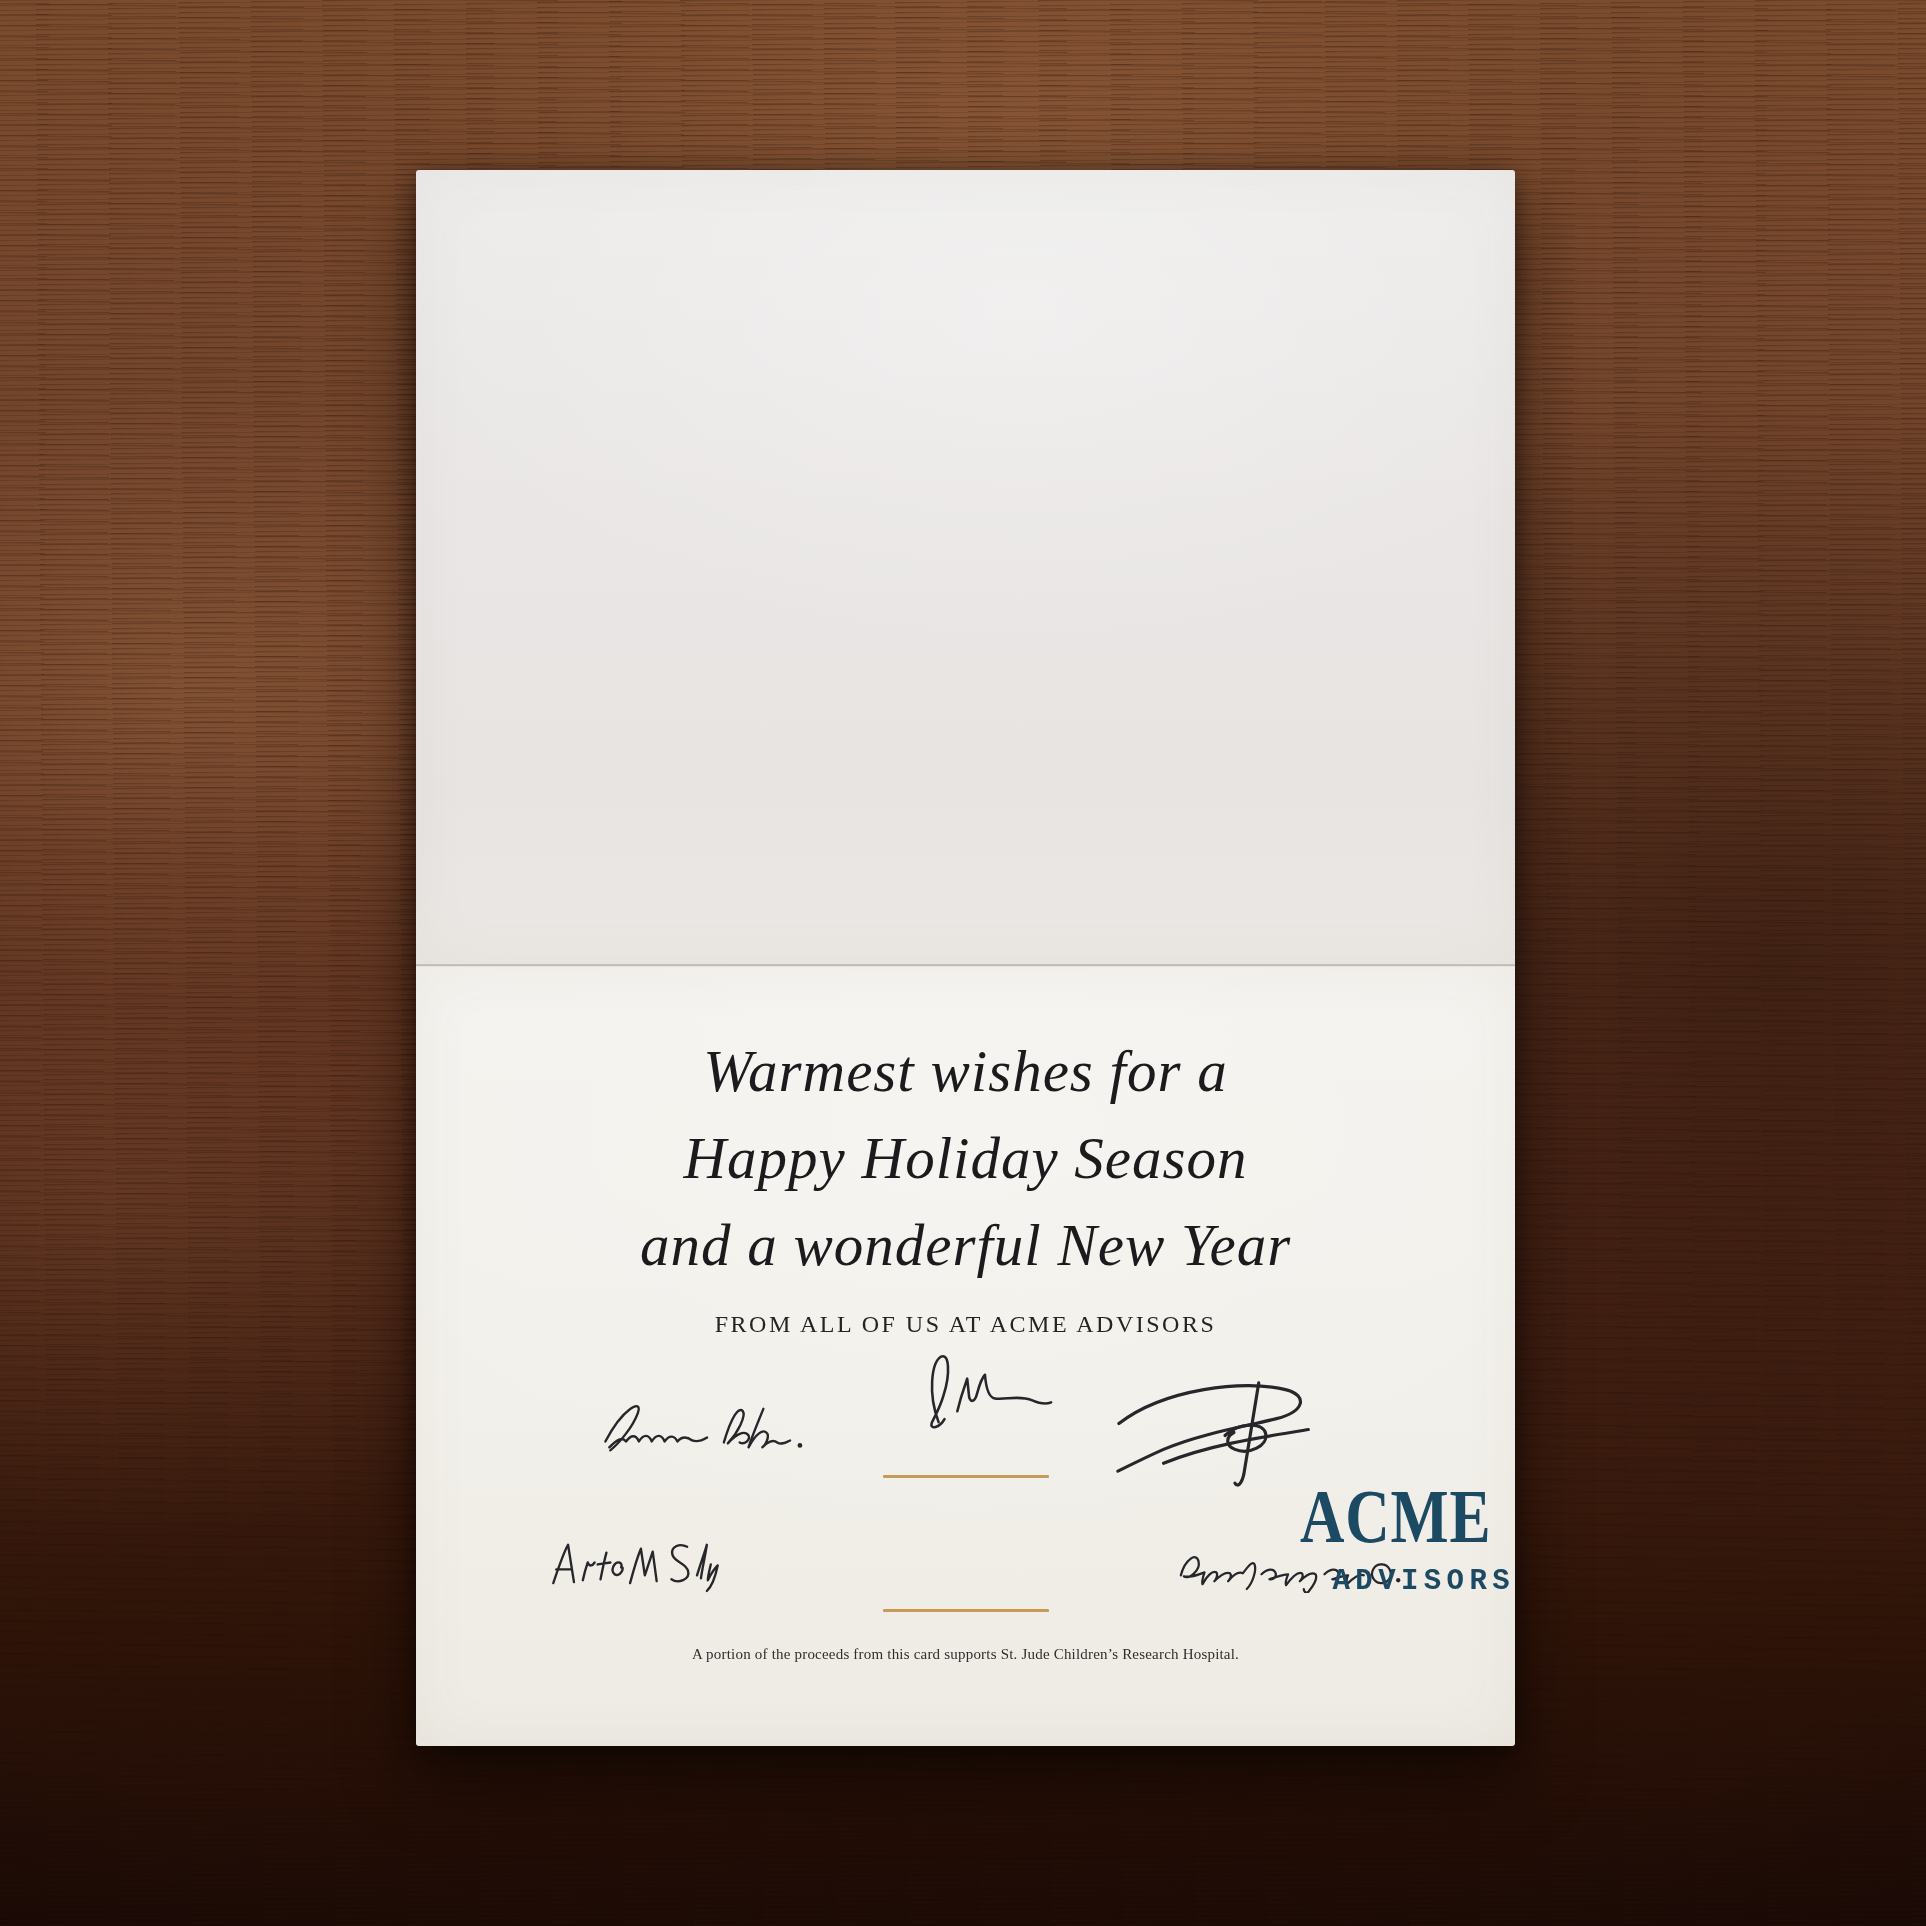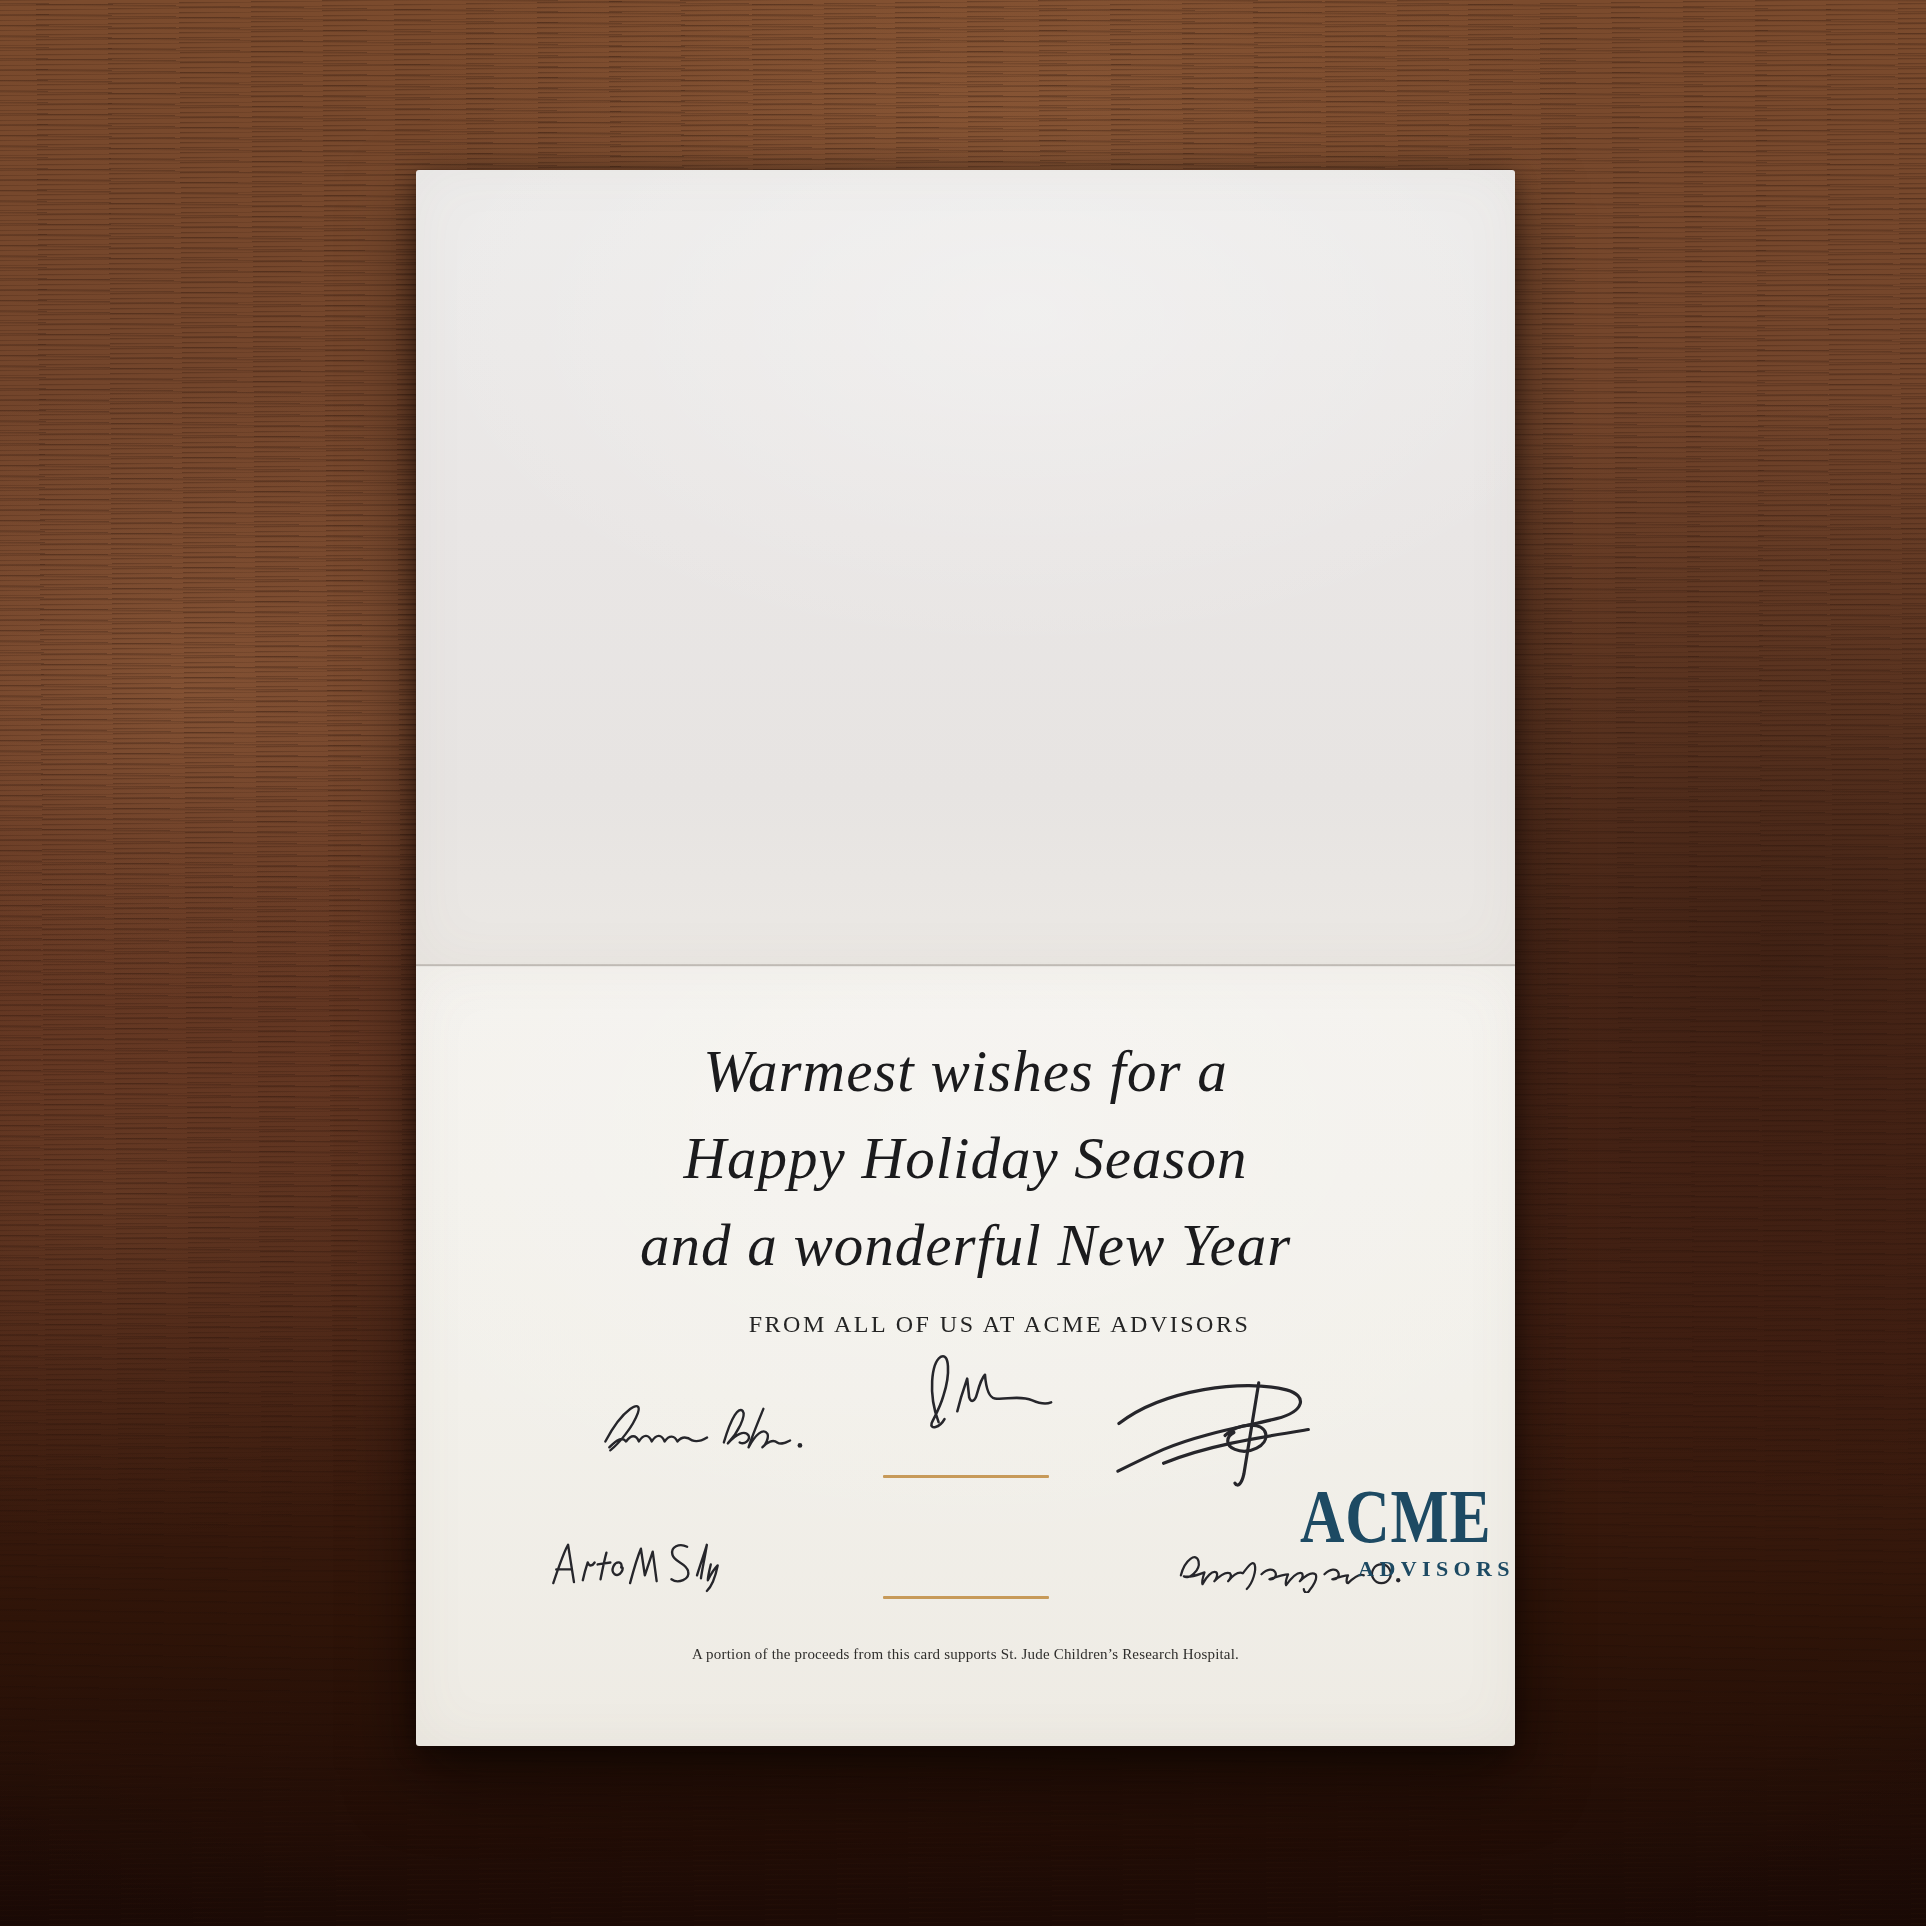--- a/index.html
+++ b/index.html
@@ -48,38 +48,38 @@
   
   .inner{position:absolute;left:0;top:-797px;width:1099px;height:1576px;}
   .message{
     position:absolute;top:858px;left:0;width:100%;text-align:center;
     font-family:"Liberation Serif", serif;font-style:italic;
     font-size:59px;line-height:87px;color:#1b1b1d;letter-spacing:1px;
   }
   .from-line{
     position:absolute;top:1140px;left:0;width:100%;text-align:center;
     font-family:"Liberation Serif", serif;
-    font-size:24px;line-height:28px;letter-spacing:2.5px;color:#242424;padding-left:34px;
+    font-size:24px;line-height:28px;letter-spacing:2.5px;color:#242424;
   }
   .logo{
     position:absolute;top:1305px;left:0;width:100%;text-align:right;color:#1d4a63;
   }
   .gold-rule{
     width:166px;height:3px;margin:0 auto;background:#c79a59;border-radius:1px;
   }
   .logo-word{
     display:inline-block;margin-top:6px;
     font-family:"Liberation Serif", serif;font-weight:700;
     font-size:77px;line-height:65px;letter-spacing:1px;
     transform:scaleX(0.8);transform-origin:center;
   }
   .logo-sub{
-    margin-top:4px;
-    font-family:Liberation Serif, serif;font-weight:600;
-    font-size:22px;line-height:32px;letter-spacing:5.4px;text-indent:5.4px;
+    margin-top:17px;
+    font-family:Liberation Mono, monospace;font-weight:600;
+    font-size:29px;line-height:32px;letter-spacing:5.4px;text-indent:5.4px;
   }
   .logo .gold-rule.bottom{margin-top:11px;}
   .footer-line{
     position:absolute;top:1473px;left:0;width:100%;text-align:center;
     font-family:"Liberation Serif", serif;
     font-size:15px;line-height:22px;color:#2f2e2c;letter-spacing:0.2px;
   }
   .sig{position:absolute;}
   .sig svg{display:block;}
   .ink{stroke:#26262b;fill:none;stroke-linecap:round;stroke-linejoin:round;}

